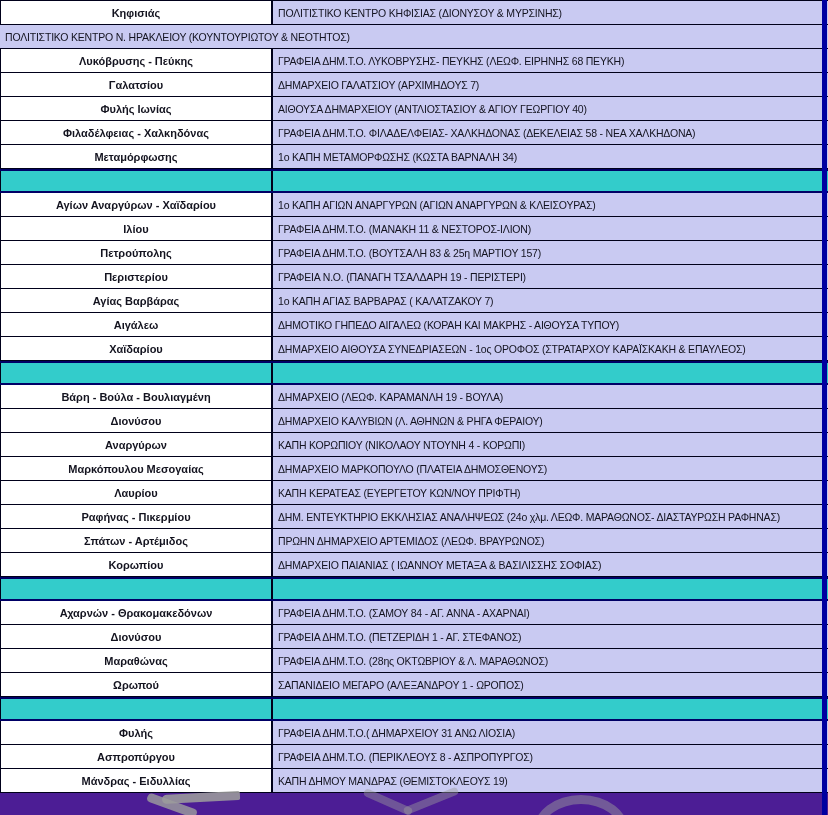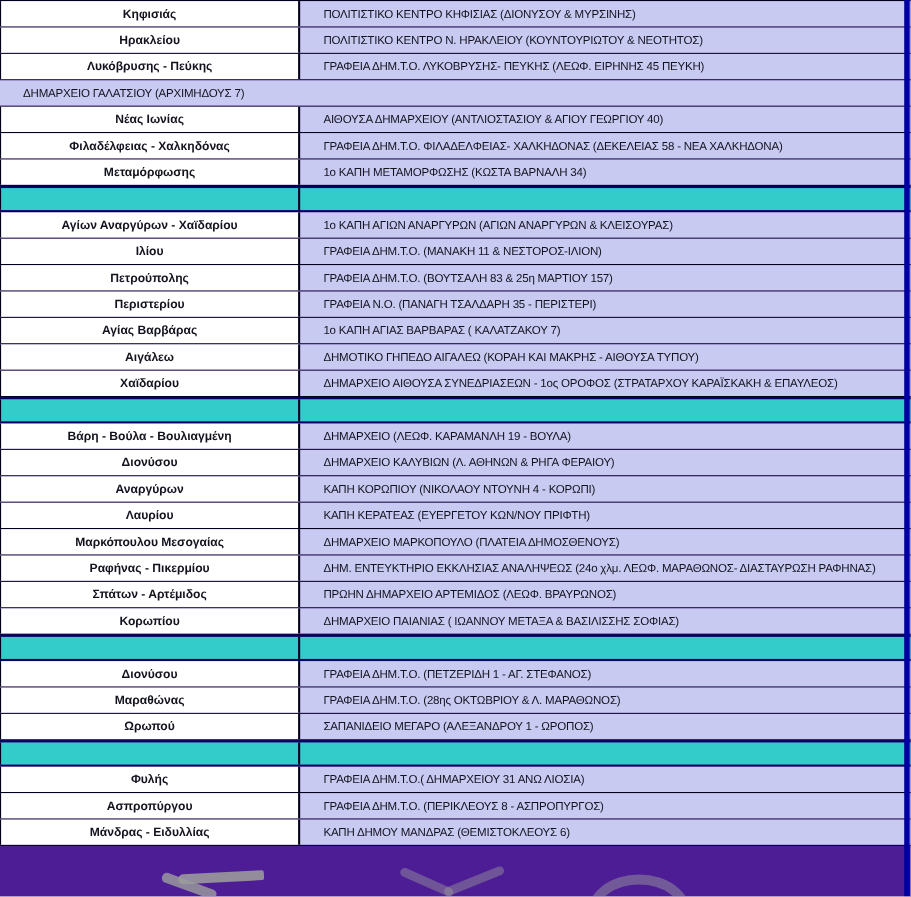--- a/index.html
+++ b/index.html
@@ -42,21 +42,21 @@
     color: #13131f;
     white-space: nowrap;
     overflow: hidden;
   }
   .cell-right {
     flex: 1;
     box-sizing: border-box;
     background: #c9caf2;
     display: flex;
     align-items: center;
-    padding-left: 21px;
+    padding-left: 5px;
     font-size: 10.5px;
     font-weight: normal;
     letter-spacing: -0.2px;
     color: #13131f;
     white-space: nowrap;
     overflow: hidden;
   }
   .row.separator {
     height: 24px;
     border-top: 2px solid #000066;
@@ -124,32 +124,32 @@
 </head>
 <body>
 
 <div id="viewport">
   <div id="locations-table">
       <div class="row">
         <div class="cell-left">Κηφισιάς</div>
         <div class="cell-right">ΠΟΛΙΤΙΣΤΙΚΟ ΚΕΝΤΡΟ ΚΗΦΙΣΙΑΣ (ΔΙΟΝΥΣΟΥ &amp; ΜΥΡΣΙΝΗΣ)</div>
       </div>
       <div class="row">
-        <div class="cell-left">Ηρακλείου</div>
         <div class="cell-right">ΠΟΛΙΤΙΣΤΙΚΟ ΚΕΝΤΡΟ Ν. ΗΡΑΚΛΕΙΟΥ (ΚΟΥΝΤΟΥΡΙΩΤΟΥ &amp; ΝΕΟΤΗΤΟΣ)</div>
       </div>
       <div class="row">
         <div class="cell-left">Λυκόβρυσης - Πεύκης</div>
-        <div class="cell-right">ΓΡΑΦΕΙΑ ΔΗΜ.Τ.Ο. ΛΥΚΟΒΡΥΣΗΣ- ΠΕΥΚΗΣ (ΛΕΩΦ. ΕΙΡΗΝΗΣ 45 ΠΕΥΚΗ)</div>
-      </div>
-      <div class="row">
+        <div class="cell-right">ΓΡΑΦΕΙΑ ΔΗΜ.Τ.Ο. ΛΥΚΟΒΡΥΣΗΣ- ΠΕΥΚΗΣ (ΛΕΩΦ. ΕΙΡΗΝΗΣ 68 ΠΕΥΚΗ)</div>
+      </div>
+      <div class="row">
+        <div class="cell-left">Γαλατσίου</div>
         <div class="cell-right">ΔΗΜΑΡΧΕΙΟ ΓΑΛΑΤΣΙΟΥ (ΑΡΧΙΜΗΔΟΥΣ 7)</div>
       </div>
       <div class="row">
-        <div class="cell-left">Νέας Ιωνίας</div>
+        <div class="cell-left">Φυλής Ιωνίας</div>
         <div class="cell-right">ΑΙΘΟΥΣΑ ΔΗΜΑΡΧΕΙΟΥ (ΑΝΤΛΙΟΣΤΑΣΙΟΥ &amp; ΑΓΙΟΥ ΓΕΩΡΓΙΟΥ 40)</div>
       </div>
       <div class="row">
         <div class="cell-left">Φιλαδέλφειας - Χαλκηδόνας</div>
         <div class="cell-right">ΓΡΑΦΕΙΑ ΔΗΜ.Τ.Ο. ΦΙΛΑΔΕΛΦΕΙΑΣ- ΧΑΛΚΗΔΟΝΑΣ (ΔΕΚΕΛΕΙΑΣ 58 - ΝΕΑ ΧΑΛΚΗΔΟΝΑ)</div>
       </div>
       <div class="row">
         <div class="cell-left">Μεταμόρφωσης</div>
         <div class="cell-right">1ο ΚΑΠΗ ΜΕΤΑΜΟΡΦΩΣΗΣ (ΚΩΣΤΑ ΒΑΡΝΑΛΗ 34)</div>
       </div>
@@ -164,21 +164,21 @@
       <div class="row">
         <div class="cell-left">Ιλίου</div>
         <div class="cell-right">ΓΡΑΦΕΙΑ ΔΗΜ.Τ.Ο. (ΜΑΝΑΚΗ 11 &amp; ΝΕΣΤΟΡΟΣ-ΙΛΙΟΝ)</div>
       </div>
       <div class="row">
         <div class="cell-left">Πετρούπολης</div>
         <div class="cell-right">ΓΡΑΦΕΙΑ ΔΗΜ.Τ.Ο. (ΒΟΥΤΣΑΛΗ 83 &amp; 25η ΜΑΡΤΙΟΥ 157)</div>
       </div>
       <div class="row">
         <div class="cell-left">Περιστερίου</div>
-        <div class="cell-right">ΓΡΑΦΕΙΑ Ν.Ο. (ΠΑΝΑΓΗ ΤΣΑΛΔΑΡΗ 35 - ΠΕΡΙΣΤΕΡΙ)</div>
+        <div class="cell-right">ΓΡΑΦΕΙΑ Ν.Ο. (ΠΑΝΑΓΗ ΤΣΑΛΔΑΡΗ 19 - ΠΕΡΙΣΤΕΡΙ)</div>
       </div>
       <div class="row">
         <div class="cell-left">Αγίας Βαρβάρας</div>
         <div class="cell-right">1ο ΚΑΠΗ ΑΓΙΑΣ ΒΑΡΒΑΡΑΣ ( ΚΑΛΑΤΖΑΚΟΥ 7)</div>
       </div>
       <div class="row">
         <div class="cell-left">Αιγάλεω</div>
         <div class="cell-right">ΔΗΜΟΤΙΚΟ ΓΗΠΕΔΟ ΑΙΓΑΛΕΩ (ΚΟΡΑΗ ΚΑΙ ΜΑΚΡΗΣ - ΑΙΘΟΥΣΑ ΤΥΠΟΥ)</div>
       </div>
       <div class="row">
@@ -195,44 +195,48 @@
       </div>
       <div class="row">
         <div class="cell-left">Διονύσου</div>
         <div class="cell-right">ΔΗΜΑΡΧΕΙΟ ΚΑΛΥΒΙΩΝ (Λ. ΑΘΗΝΩΝ &amp; ΡΗΓΑ ΦΕΡΑΙΟΥ)</div>
       </div>
       <div class="row">
         <div class="cell-left">Αναργύρων</div>
         <div class="cell-right">ΚΑΠΗ ΚΟΡΩΠΙΟΥ (ΝΙΚΟΛΑΟΥ ΝΤΟΥΝΗ 4 - ΚΟΡΩΠΙ)</div>
       </div>
       <div class="row">
+        <div class="cell-left">Μαρκόπουλου Μεσογαίας</div>
+        <div class="cell-right">ΔΗΜΑΡΧΕΙΟ ΜΑΡΚΟΠΟΥΛΟ (ΠΛΑΤΕΙΑ ΔΗΜΟΣΘΕΝΟΥΣ)</div>
+      </div>
+      <div class="row">
         <div class="cell-left">Λαυρίου</div>
         <div class="cell-right">ΚΑΠΗ ΚΕΡΑΤΕΑΣ (ΕΥΕΡΓΕΤΟΥ ΚΩΝ/ΝΟΥ ΠΡΙΦΤΗ)</div>
       </div>
       <div class="row">
-        <div class="cell-left">Μαρκόπουλου Μεσογαίας</div>
-        <div class="cell-right">ΔΗΜΑΡΧΕΙΟ ΜΑΡΚΟΠΟΥΛΟ (ΠΛΑΤΕΙΑ ΔΗΜΟΣΘΕΝΟΥΣ)</div>
-      </div>
-      <div class="row">
         <div class="cell-left">Ραφήνας - Πικερμίου</div>
         <div class="cell-right">ΔΗΜ. ΕΝΤΕΥΚΤΗΡΙΟ ΕΚΚΛΗΣΙΑΣ ΑΝΑΛΗΨΕΩΣ (24ο χλμ. ΛΕΩΦ. ΜΑΡΑΘΩΝΟΣ- ΔΙΑΣΤΑΥΡΩΣΗ ΡΑΦΗΝΑΣ)</div>
       </div>
       <div class="row">
         <div class="cell-left">Σπάτων - Αρτέμιδος</div>
         <div class="cell-right">ΠΡΩΗΝ ΔΗΜΑΡΧΕΙΟ ΑΡΤΕΜΙΔΟΣ (ΛΕΩΦ. ΒΡΑΥΡΩΝΟΣ)</div>
       </div>
       <div class="row">
         <div class="cell-left">Κορωπίου</div>
         <div class="cell-right">ΔΗΜΑΡΧΕΙΟ ΠΑΙΑΝΙΑΣ ( ΙΩΑΝΝΟΥ ΜΕΤΑΞΑ &amp; ΒΑΣΙΛΙΣΣΗΣ ΣΟΦΙΑΣ)</div>
       </div>
       <div class="row separator">
         <div class="cell-left"></div>
         <div class="cell-right"></div>
       </div>
       <div class="row">
+        <div class="cell-left">Αχαρνών - Θρακομακεδόνων</div>
+        <div class="cell-right">ΓΡΑΦΕΙΑ ΔΗΜ.Τ.Ο. (ΣΑΜΟΥ 84 - ΑΓ. ΑΝΝΑ - ΑΧΑΡΝΑΙ)</div>
+      </div>
+      <div class="row">
         <div class="cell-left">Διονύσου</div>
         <div class="cell-right">ΓΡΑΦΕΙΑ ΔΗΜ.Τ.Ο. (ΠΕΤΖΕΡΙΔΗ 1 - ΑΓ. ΣΤΕΦΑΝΟΣ)</div>
       </div>
       <div class="row">
         <div class="cell-left">Μαραθώνας</div>
         <div class="cell-right">ΓΡΑΦΕΙΑ ΔΗΜ.Τ.Ο. (28ης ΟΚΤΩΒΡΙΟΥ &amp; Λ. ΜΑΡΑΘΩΝΟΣ)</div>
       </div>
       <div class="row">
         <div class="cell-left">Ωρωπού</div>
         <div class="cell-right">ΣΑΠΑΝΙΔΕΙΟ ΜΕΓΑΡΟ (ΑΛΕΞΑΝΔΡΟΥ 1 - ΩΡΟΠΟΣ)</div>
@@ -244,21 +248,21 @@
       <div class="row">
         <div class="cell-left">Φυλής</div>
         <div class="cell-right">ΓΡΑΦΕΙΑ ΔΗΜ.Τ.Ο.( ΔΗΜΑΡΧΕΙΟΥ 31 ΑΝΩ ΛΙΟΣΙΑ)</div>
       </div>
       <div class="row">
         <div class="cell-left">Ασπροπύργου</div>
         <div class="cell-right">ΓΡΑΦΕΙΑ ΔΗΜ.Τ.Ο. (ΠΕΡΙΚΛΕΟΥΣ 8 - ΑΣΠΡΟΠΥΡΓΟΣ)</div>
       </div>
       <div class="row">
         <div class="cell-left">Μάνδρας - Ειδυλλίας</div>
-        <div class="cell-right">ΚΑΠΗ ΔΗΜΟΥ ΜΑΝΔΡΑΣ (ΘΕΜΙΣΤΟΚΛΕΟΥΣ 6)</div>
+        <div class="cell-right">ΚΑΠΗ ΔΗΜΟΥ ΜΑΝΔΡΑΣ (ΘΕΜΙΣΤΟΚΛΕΟΥΣ 19)</div>
       </div>
     </div>
 
   <div id="right-edge-stripe"></div>
 
   <div id="watermark-bar" class="wm"></div>
   <div id="watermark-diagonal" class="wm"></div>
   <div id="watermark-v-left" class="wm"></div>
   <div id="watermark-v-right" class="wm"></div>
   <div id="watermark-ring"></div>

